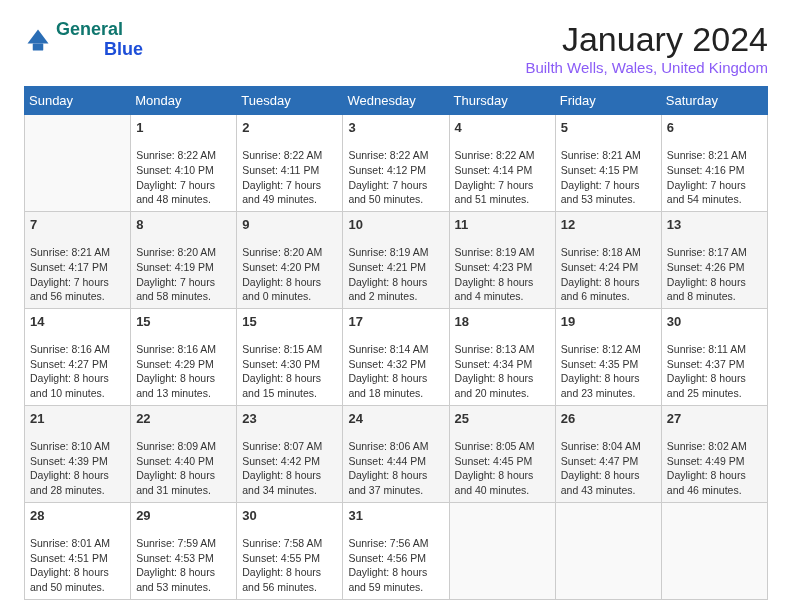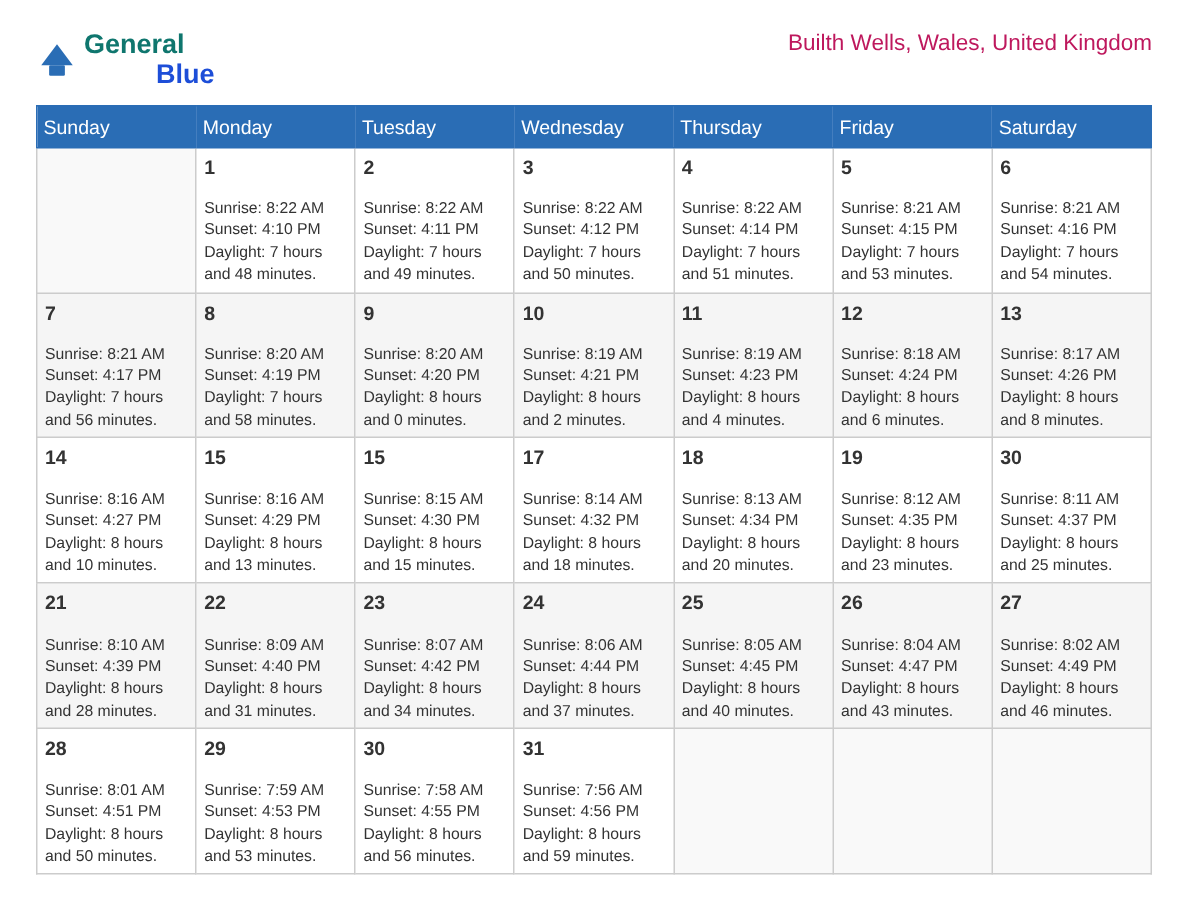--- a/index.html
+++ b/index.html
@@ -35,21 +35,21 @@
     .title-area {
       text-align: right;
     }
     .calendar-title {
       font-size: 34px;
       font-weight: normal;
       color: #222;
     }
     .calendar-subtitle {
       font-size: 15px;
-      color: #be185d;
+      color: #8b5cf6;
     }
     table {
       width: 100%;
       border-collapse: collapse;
       font-size: 11px;
       border-radius: 30px;
     }
     thead tr th {
       background-color: #2a6db5;
       color: #fff;
@@ -97,20 +97,21 @@
     <svg class="logo-icon" viewBox="0 0 32 32">
       <polygon points="16,4 28,20 4,20" fill="#2a6db5"></polygon>
       <rect x="10" y="20" width="12" height="8" fill="#2a6db5" rx="1"></rect>
     </svg>
     <div class="logo-text">
       <span class="logo-general">General</span><br>
       <span class="logo-blue">Blue</span>
     </div>
   </div>
   <div class="title-area">
+    <div class="calendar-title">January 2024</div>
     <div class="calendar-subtitle">Builth Wells, Wales, United Kingdom</div>
   </div>
 </div>
 
 <table>
   <thead>
     <tr>
     <th>Sunday</th>
         <th>Monday</th>
         <th>Tuesday</th>

